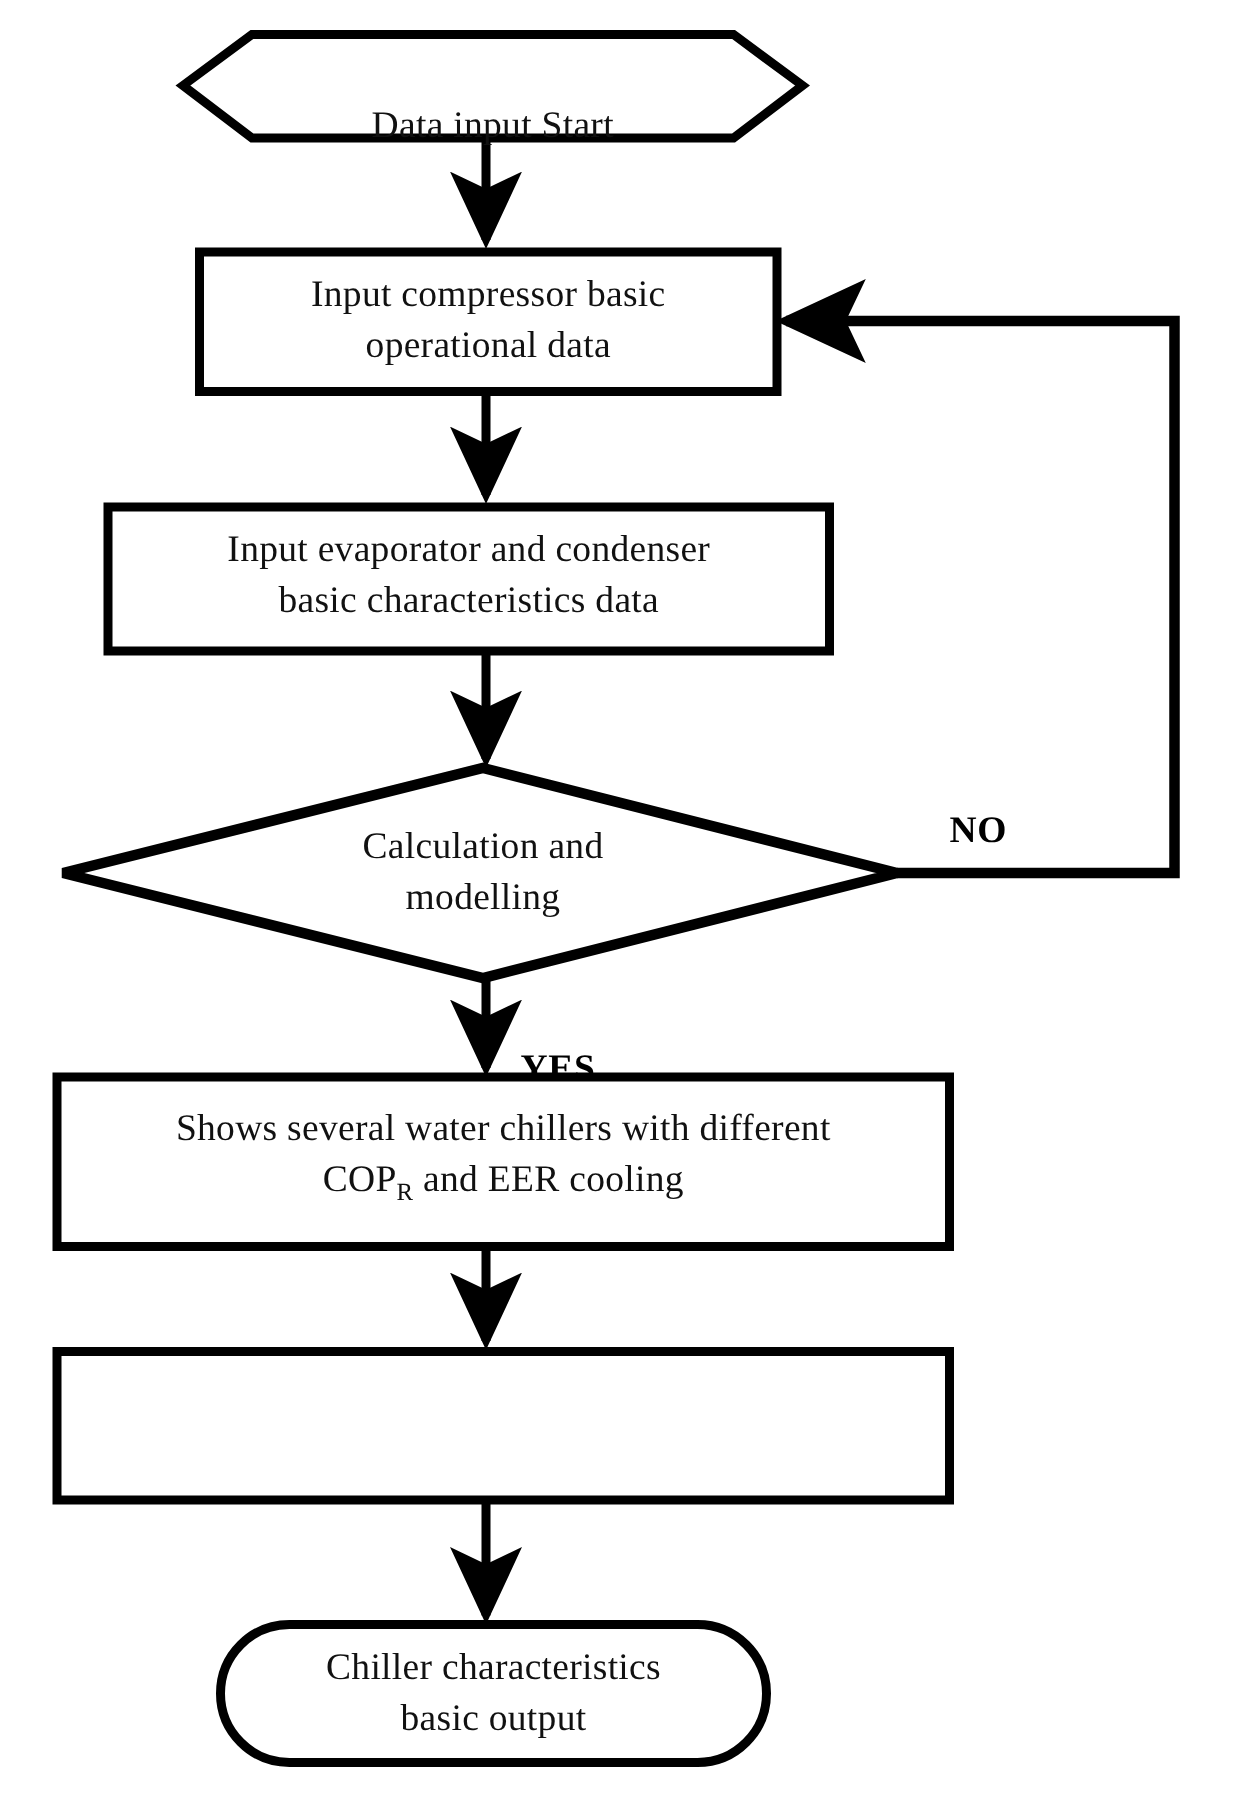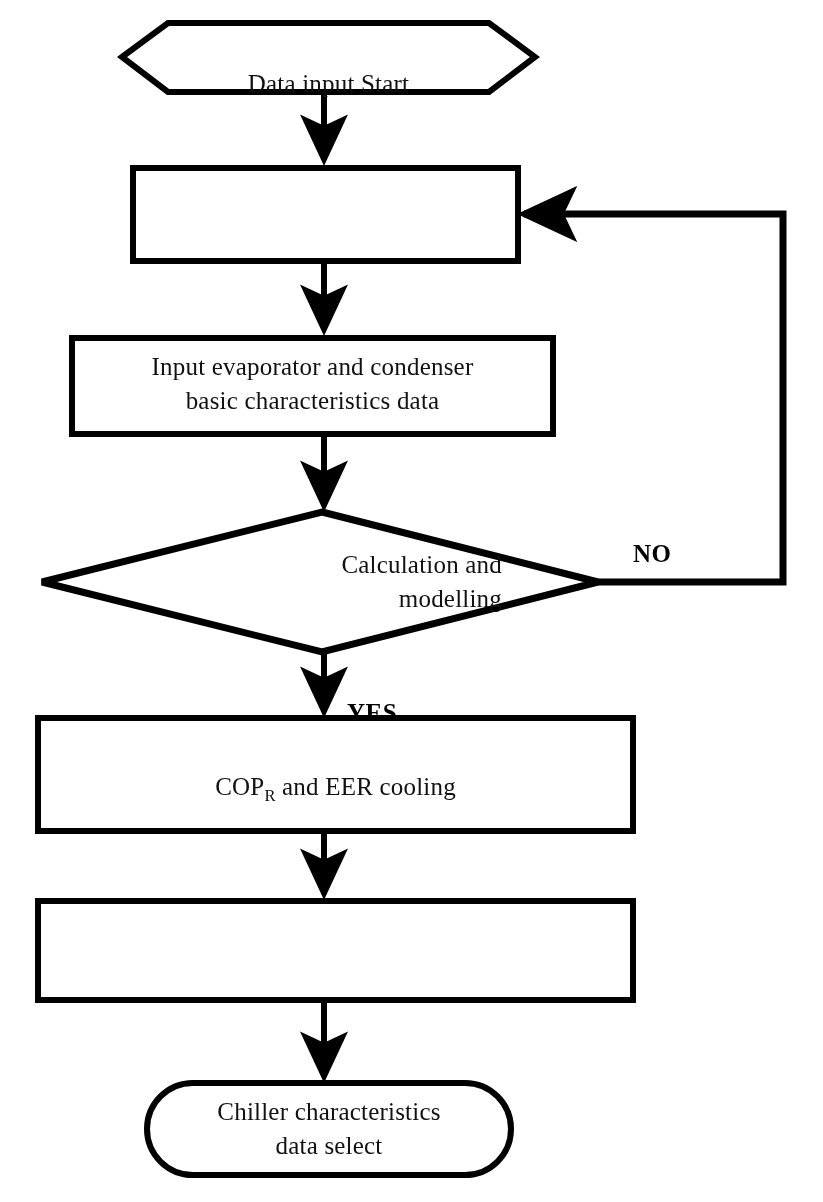--- a/index.html
+++ b/index.html
@@ -92,35 +92,37 @@
 
     <rect x="38" y="901" width="595" height="99" fill="#ffffff" stroke="#000000" stroke-width="6"></rect>
 
     <line x1="324" y1="1001" x2="324" y2="1077" stroke="#000000" stroke-width="6" marker-end="url(#arrowhead)"></line>
 
     <rect x="147" y="1083" width="364" height="92" rx="46" ry="46" fill="#ffffff" stroke="#000000" stroke-width="6"></rect>
   </svg>
 
   <div class="node-text" style="left:122px; top:41px; width:413px;margin-top:26px;">Data input Start</div>
 
+  <div class="node-text" style="left:133px; top:180px; width:385px;">Input compressor  basic
+operational  data</div>
 
   <div class="node-text" style="left:72px; top:350px; width:481px;text-align:center;">Input evaporator  and condenser
 basic characteristics  data</div>
 
-  <div class="node-text" style="left:142px; top:548px; width:360px;text-align:right;">Calculation  and
+  <div class="node-text" style="left:142px; top:548px; width:360px;">Calculation  and
 modelling</div>
 
   <div class="node-text" style="left:38px; top:736px; width:595px; white-space:normal;">
-    <br>
+    <span>Shows several water chillers with different</span><br>
     <span><span>COP</span><span class="sub">R</span><span> and EER cooling</span></span>
   </div>
 
 
   <div class="node-text" style="left:147px; top:1095px; width:364px;">Chiller characteristics
-data select</div>
+basic output</div>
 
   <div class="edge-label" style="left:633px; top:541px;">NO</div>
 
   <div class="edge-label" style="left:347px; top:700px;">YES</div>
 
   <div class="shape-hit" style="left:122px; top:22px; width:414px; height:71px;"></div>
   <div class="shape-hit" style="left:133px; top:168px; width:385px; height:93px;"></div>
   <div class="shape-hit" style="left:72px; top:338px; width:481px; height:96px;"></div>
   <div class="shape-hit" style="left:42px; top:512px; width:556px; height:140px;"></div>
   <div class="shape-hit" style="left:38px; top:718px; width:595px; height:113px;"></div>

